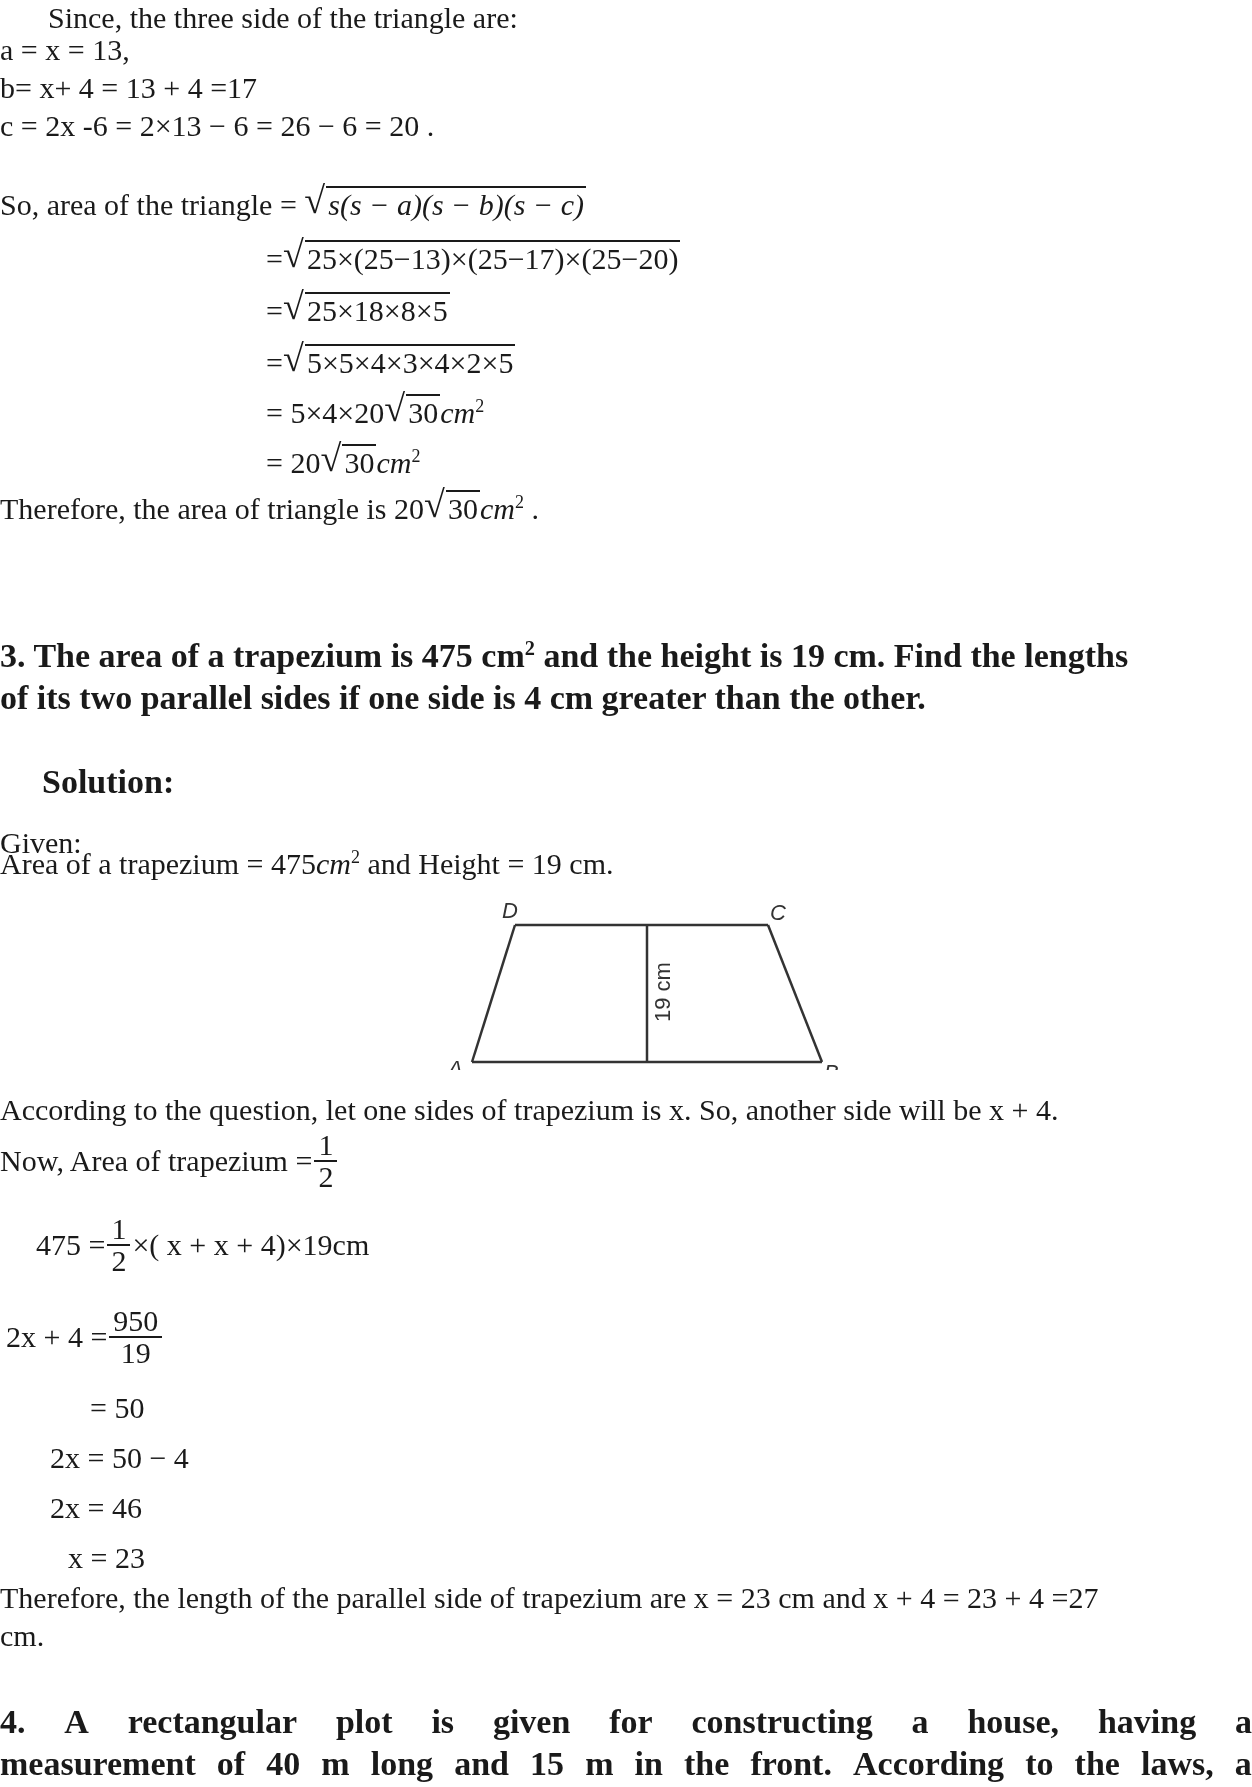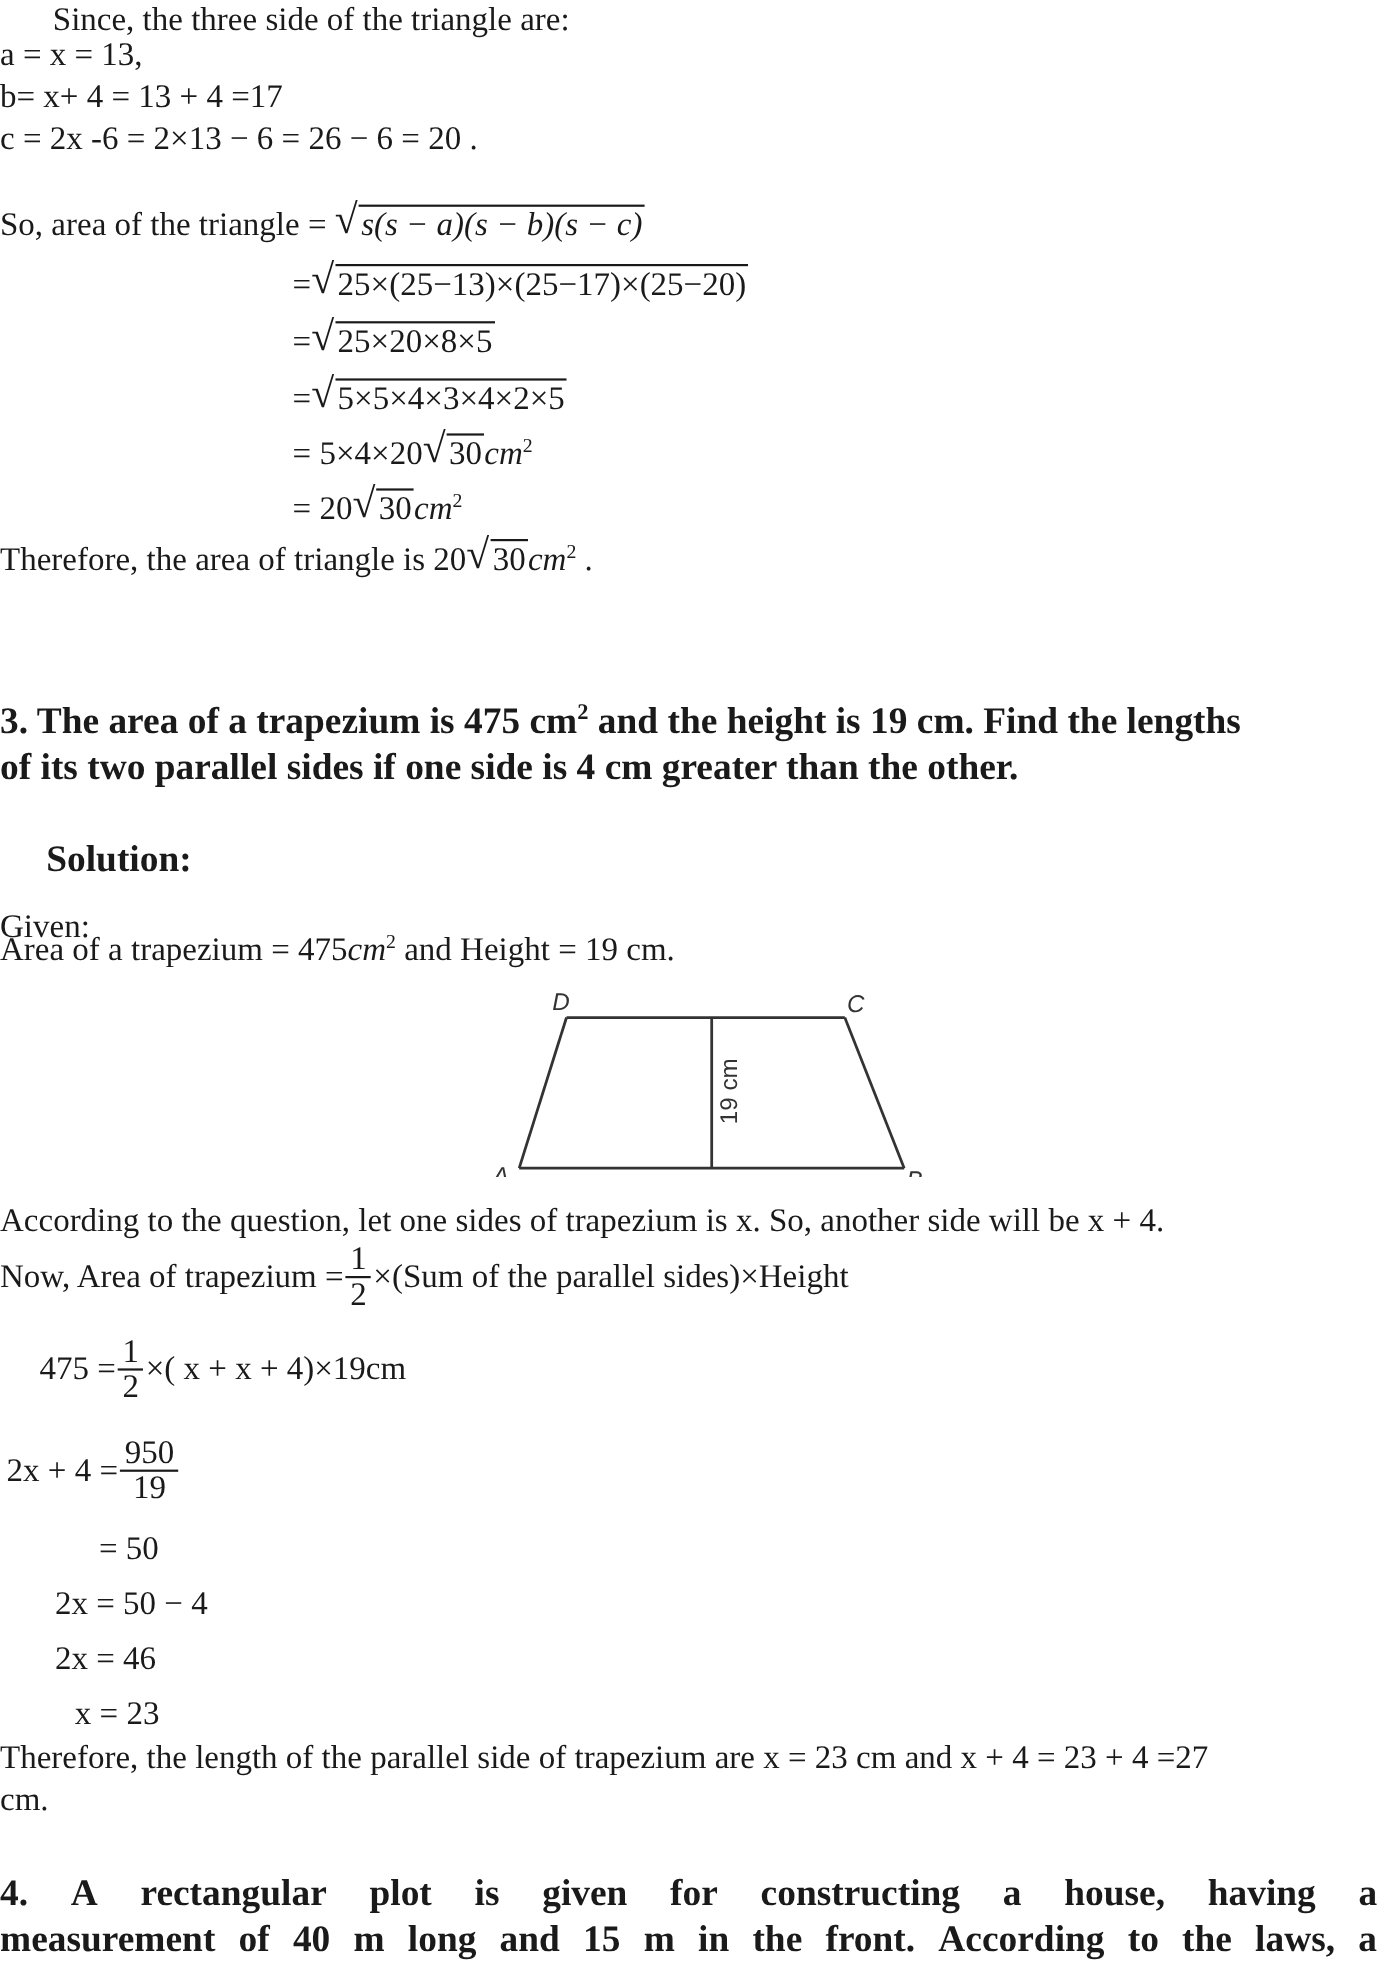--- a/index.html
+++ b/index.html
@@ -32,21 +32,21 @@
 <div class="abs txt" style="left:0; top:70px;">b= x+ 4 = 13 + 4 =17</div>
 <div class="abs txt" style="left:0; top:108px;">c = 2x -6 = 2×13 − 6 = 26 − 6 = 20 .</div>
 
 <div class="abs eq" style="left:0; top:186px;">
   <span>So, area of the triangle = </span><span class="sqrt"><span class="rad it">s(s − a)(s − b)(s − c)</span></span>
 </div>
 <div class="abs eq" style="left:266px; top:240px;">
   <span>=</span><span class="sqrt"><span class="rad">25×(25−13)×(25−17)×(25−20)</span></span>
 </div>
 <div class="abs eq" style="left:266px; top:292px;">
-  <span>=</span><span class="sqrt"><span class="rad">25×20×8×5</span></span>
+  <span>=</span><span class="sqrt"><span class="rad">25×18×8×5</span></span>
 </div>
 <div class="abs eq" style="left:266px; top:344px;">
   <span>=</span><span class="sqrt"><span class="rad">5×5×4×3×4×2×5</span></span>
 </div>
 <div class="abs eq" style="left:266px; top:394px;">
   <span>= 5×4×20</span><span class="sqrt"><span class="rad">30</span></span><span class="it">cm</span><sup>2</sup>
 </div>
 <div class="abs eq" style="left:266px; top:444px;">
   <span>= 20</span><span class="sqrt"><span class="rad">30</span></span><span class="it">cm</span><sup>2</sup>
 </div>
@@ -83,21 +83,20 @@
 </svg>
 
 <div class="abs txt" style="left:0; top:1092px;">According to the question, let one sides of trapezium is x. So, another side will be x + 4.</div>
 
 <div class="abs eq" style="left:0; top:1130px; display:flex; align-items:center;">
   <span>Now, Area of trapezium = </span>
   <span class="frac">
       <span class="num">1</span>
       <span class="den">2</span>
     </span>
-  <span>×(Sum of the parallel sides)×Height</span>
 </div>
 
 <div class="abs eq" style="left:36px; top:1214px; display:flex; align-items:center;">
   <span>475 = </span>
   <span class="frac">
       <span class="num">1</span>
       <span class="den">2</span>
     </span>
   <span>×( x + x + 4)×19cm</span>
 </div>

